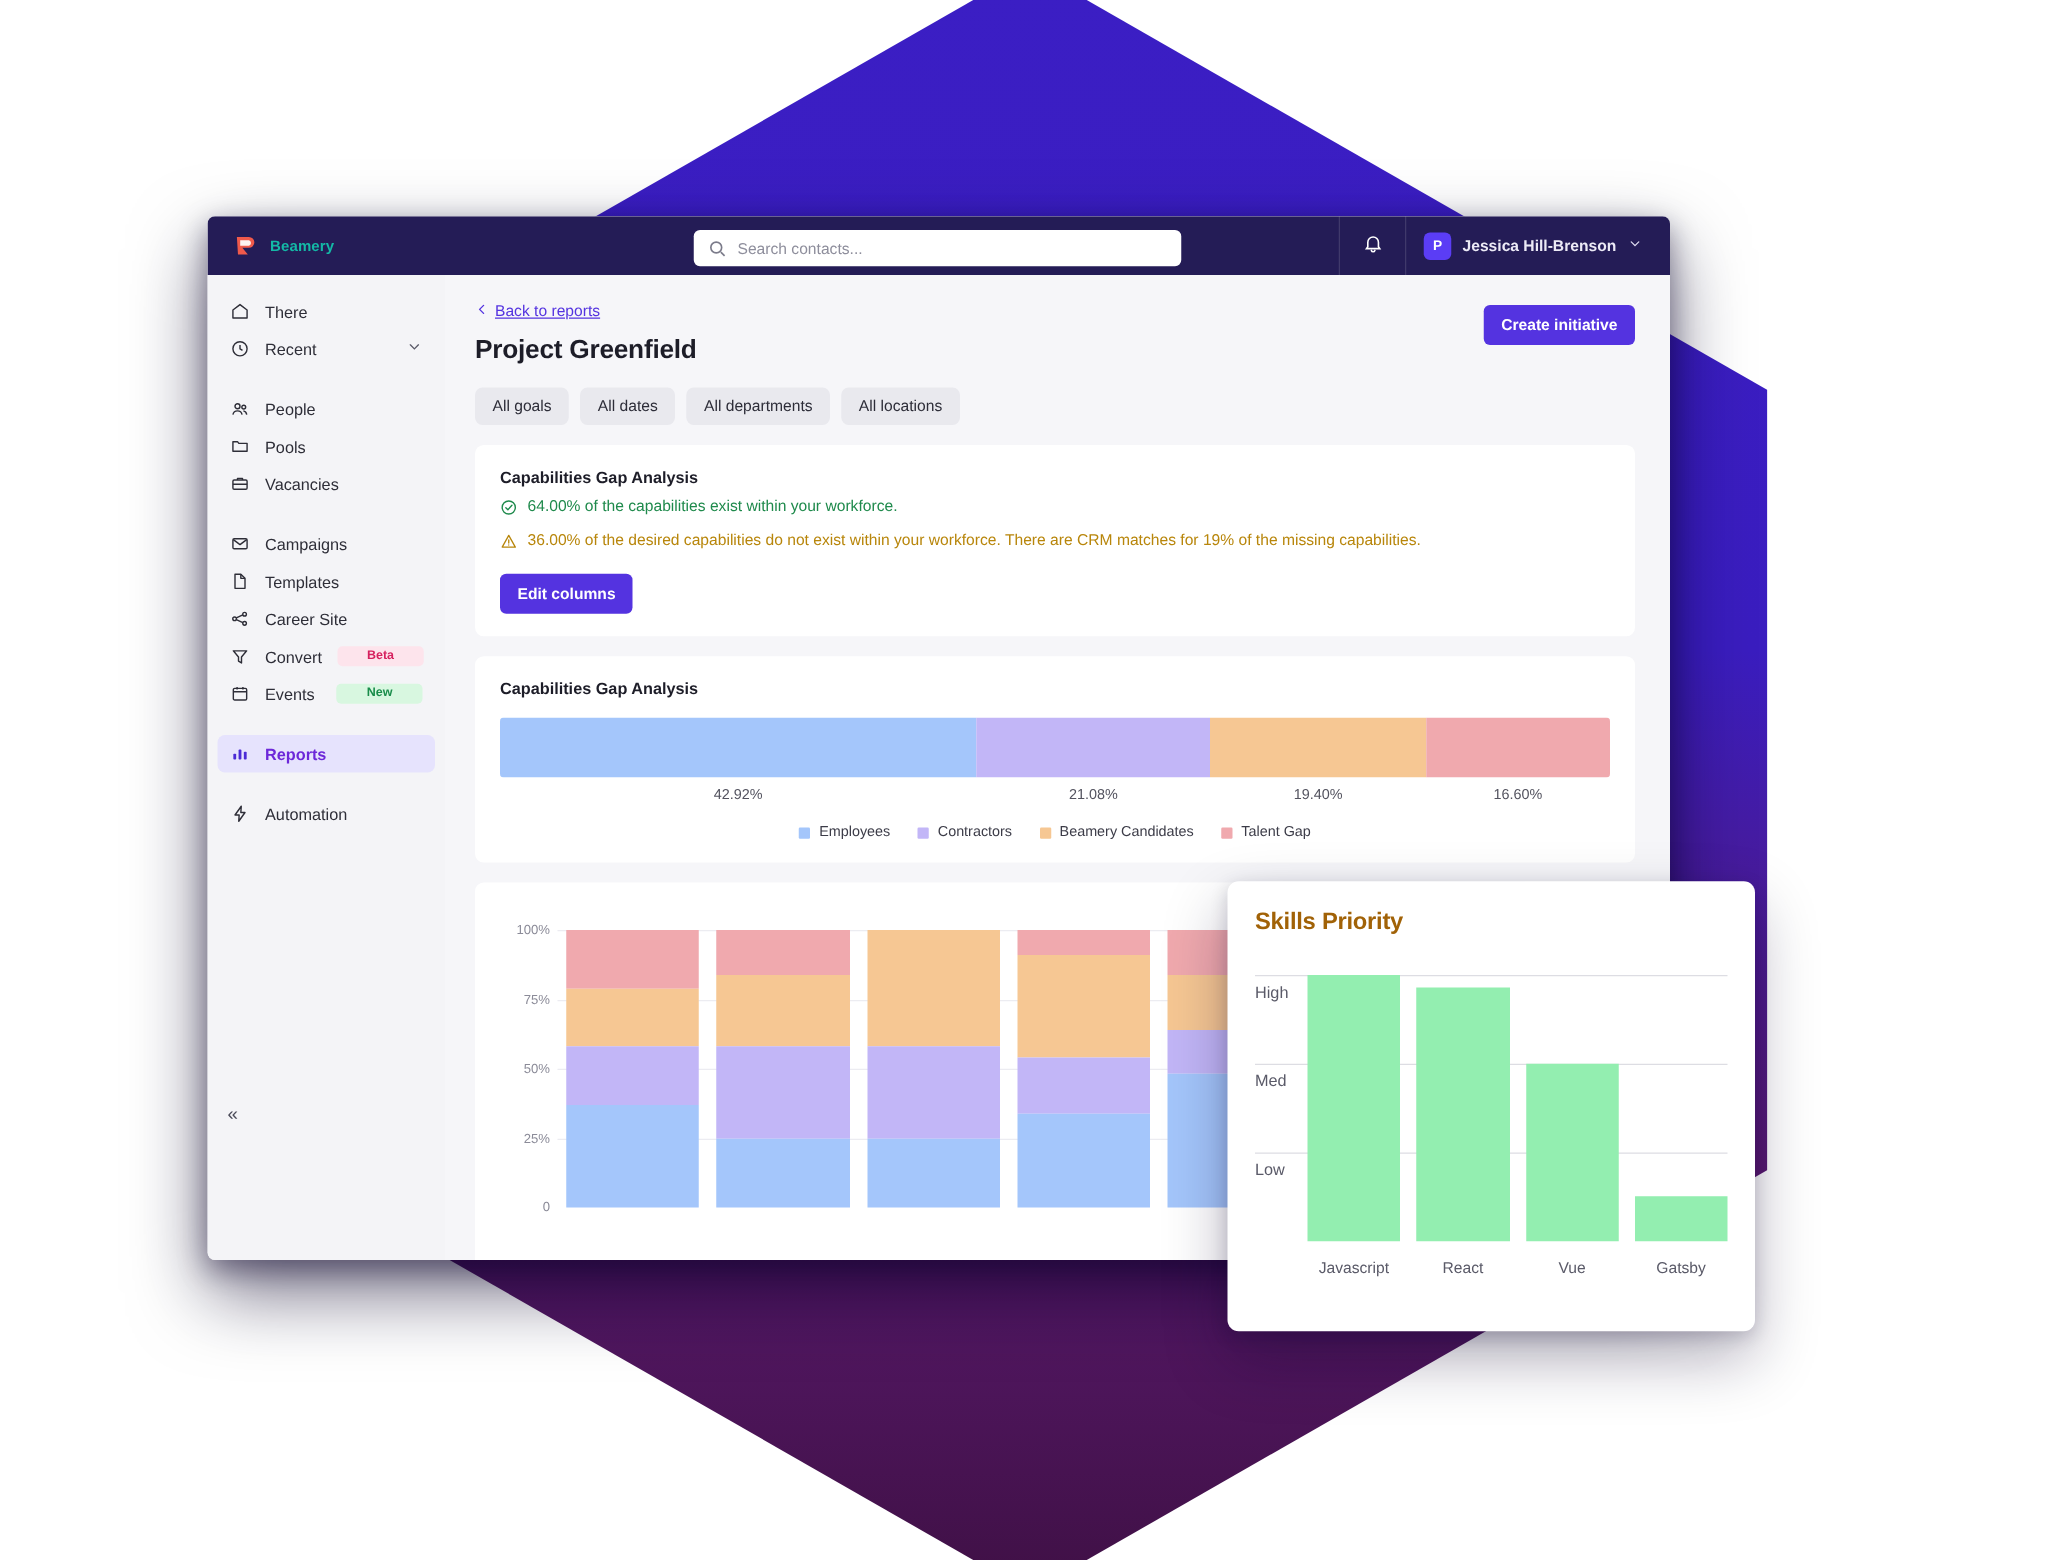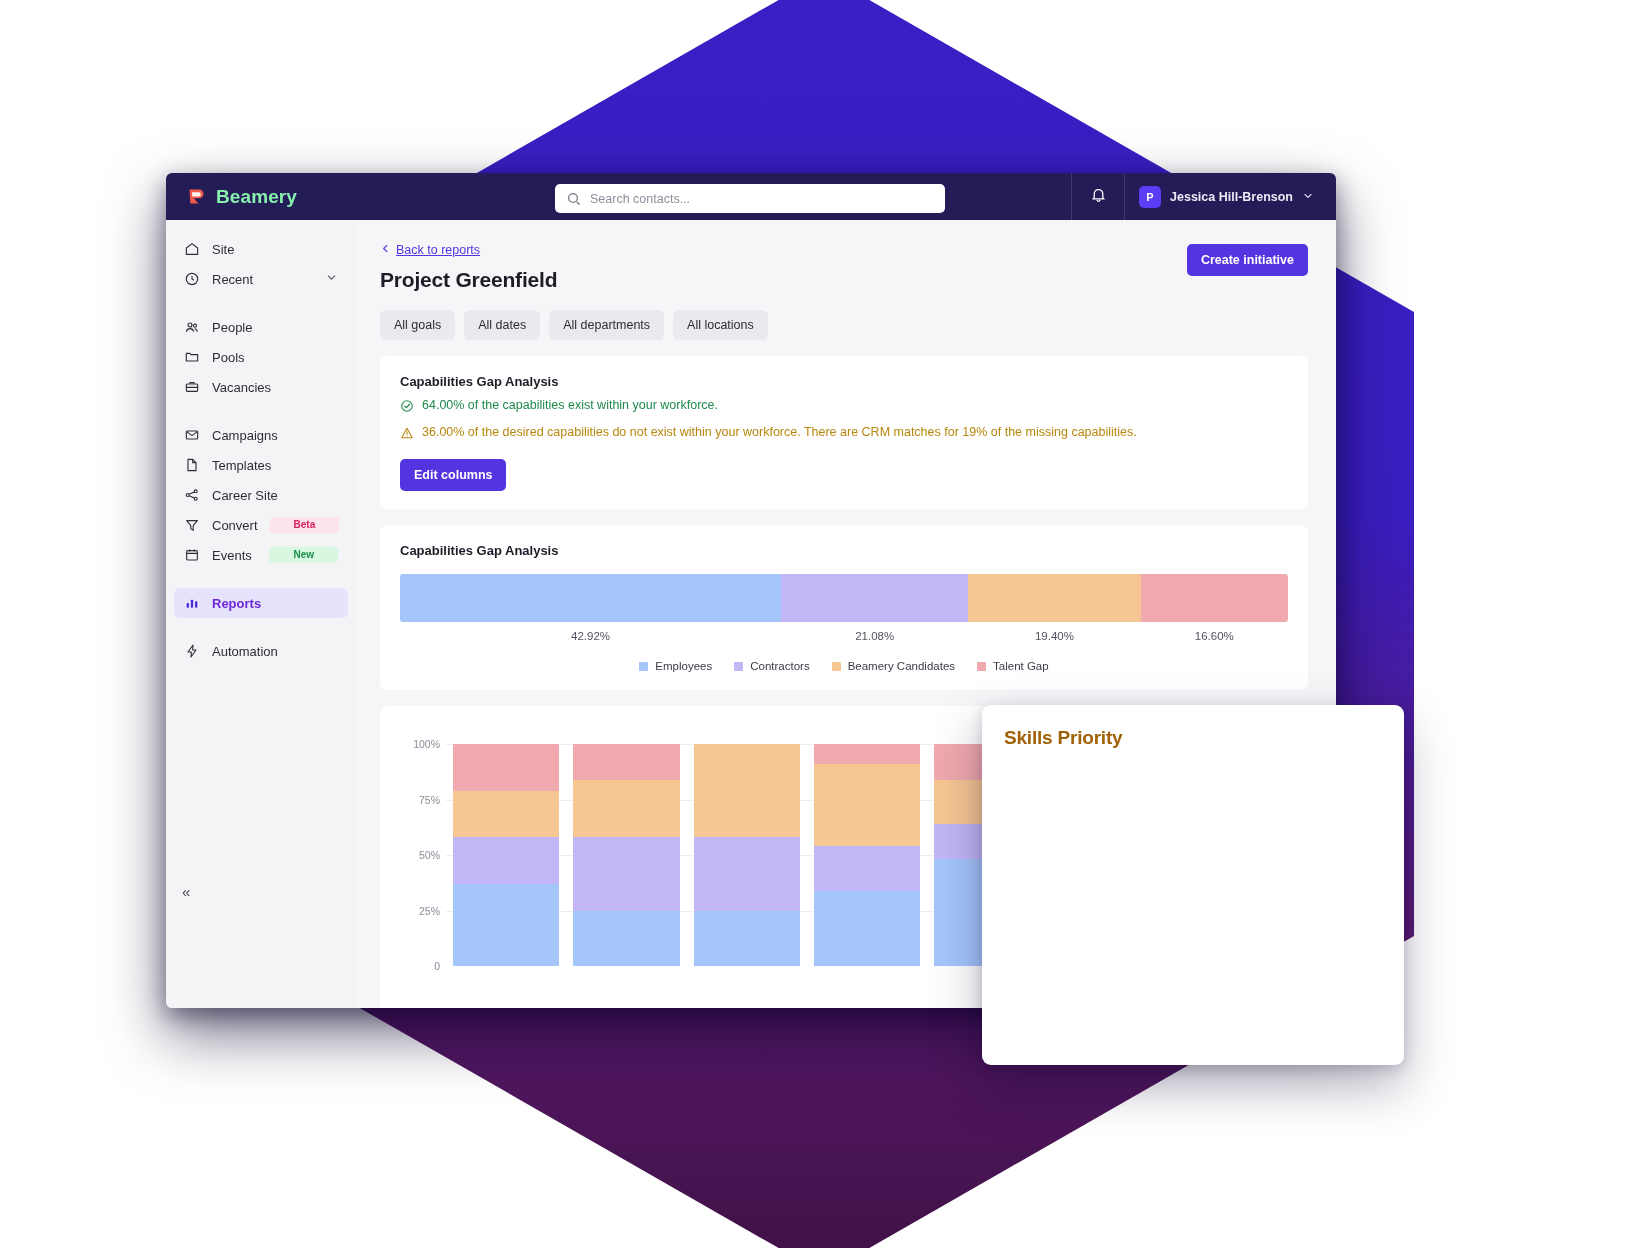--- a/index.html
+++ b/index.html
@@ -33,21 +33,21 @@
   }
 
   
   #topbar {
     height: 47px; background: #241c56;
     display: flex; align-items: center;
     position: relative;
   }
   .brand { display: flex; align-items: center; gap: 9px; padding-left: 20px; width: 190px; }
   .brand-mark { width: 21px; height: 21px; position: relative; }
-  .brand-name { color: #86efac; font-size: 19px; font-weight: 600; letter-spacing: .1px; }
+  .brand-name { color: #14b8a6; font-size: 12px; font-weight: 600; letter-spacing: .1px; }
 
   .search-wrap {
     position: absolute; left: 389px; top: 11px;
     width: 390px; height: 29px;
     background: #fff; border-radius: 5px;
     display: flex; align-items: center; gap: 8px; padding: 0 11px;
   }
   .search-wrap input {
     border: none; outline: none; flex: 1;
     font-family: inherit; font-size: 12.5px; color: #3b3b46;
@@ -244,21 +244,21 @@
   <div id="body-split">
 
     <div id="sidebar">
 
       <div class="nav-item">
         <span class="ico">
           <svg viewBox="0 0 24 24" fill="none" stroke="#2e2e38" stroke-width="1.7" stroke-linejoin="round">
               <path d="M3.5 10.5L12 4l8.5 6.5V20H3.5z"></path>
             </svg>
         </span>
-        <span class="lbl">Site</span>
+        <span class="lbl">There</span>
       </div>
 
       <div class="nav-item">
         <span class="ico">
           <svg viewBox="0 0 24 24" fill="none" stroke="#2e2e38" stroke-width="1.7">
               <circle cx="12" cy="12" r="8.5"></circle>
               <path d="M12 7.5V12l3 2"></path>
             </svg>
         </span>
         <span class="lbl">Recent</span>
@@ -525,13 +525,33 @@
             </div>
           </div>
       </div>
 
     </div>
   </div>
 </div>
 
 <div id="skills-panel">
   <div class="sp-title">Skills Priority</div>
+  <div class="sp-chart" id="sp-chart">
+      <div class="sp-grid" style="top: 14.6667px;"></div>
+      <div class="sp-ylab" style="top: 20.6667px;">High</div>
+      <div class="sp-grid" style="top: 85.7778px;"></div>
+      <div class="sp-ylab" style="top: 91.7778px;">Med</div>
+      <div class="sp-grid" style="top: 156.889px;"></div>
+      <div class="sp-ylab" style="top: 162.889px;">Low</div>
+      <div class="sp-plot">
+        <div class="sp-bar" style="height: 213.333px; background: rgb(147, 238, 176);"></div>
+        <div class="sp-bar" style="height: 202.667px; background: rgb(147, 238, 176);"></div>
+        <div class="sp-bar" style="height: 142.222px; background: rgb(147, 238, 176);"></div>
+        <div class="sp-bar" style="height: 35.5556px; background: rgb(147, 238, 176);"></div>
+      </div>
+      <div class="sp-xlabels">
+        <div>Javascript</div>
+        <div>React</div>
+        <div>Vue</div>
+        <div>Gatsby</div>
+      </div>
+    </div>
 </div>
 
 </body></html>

